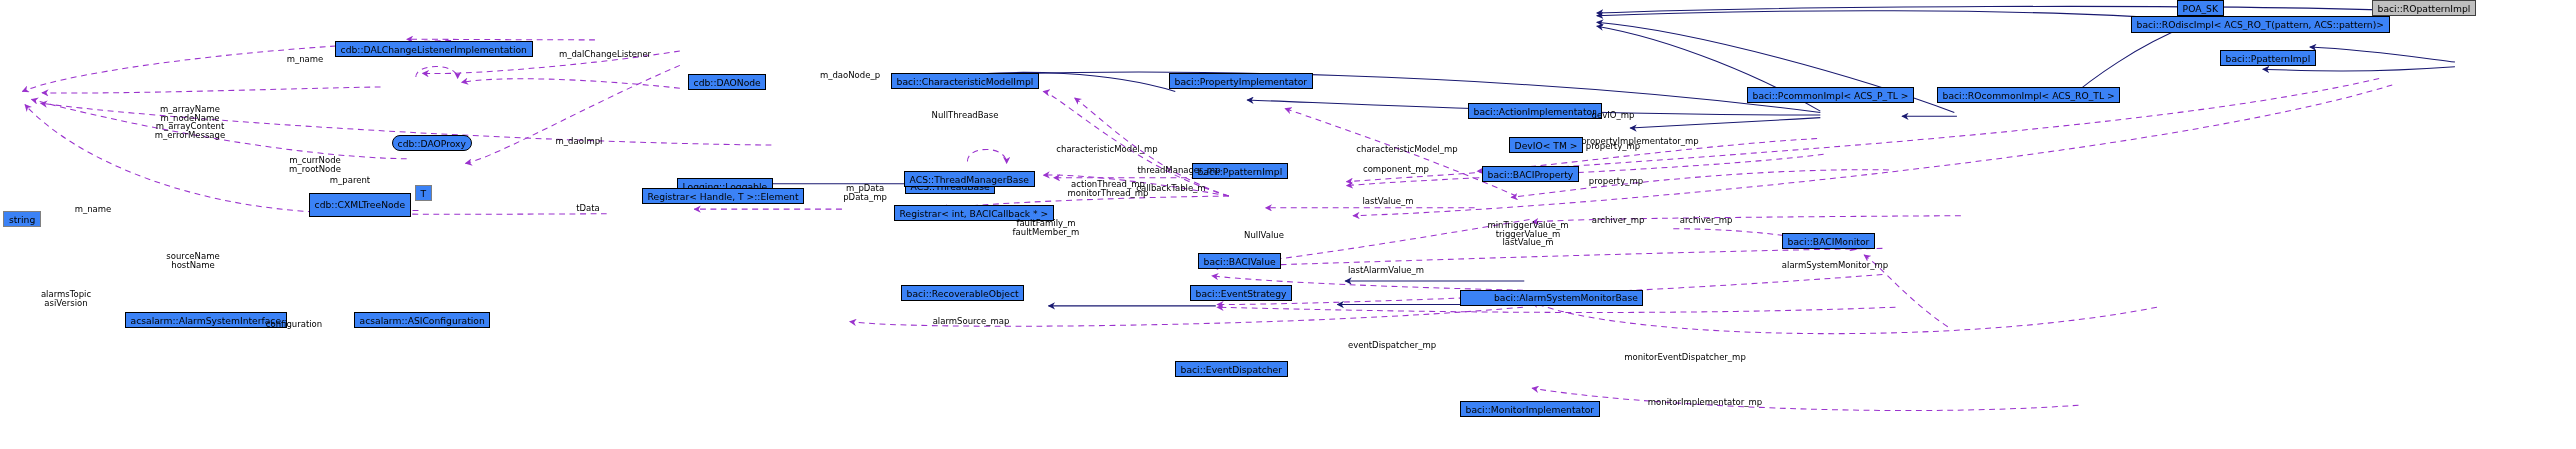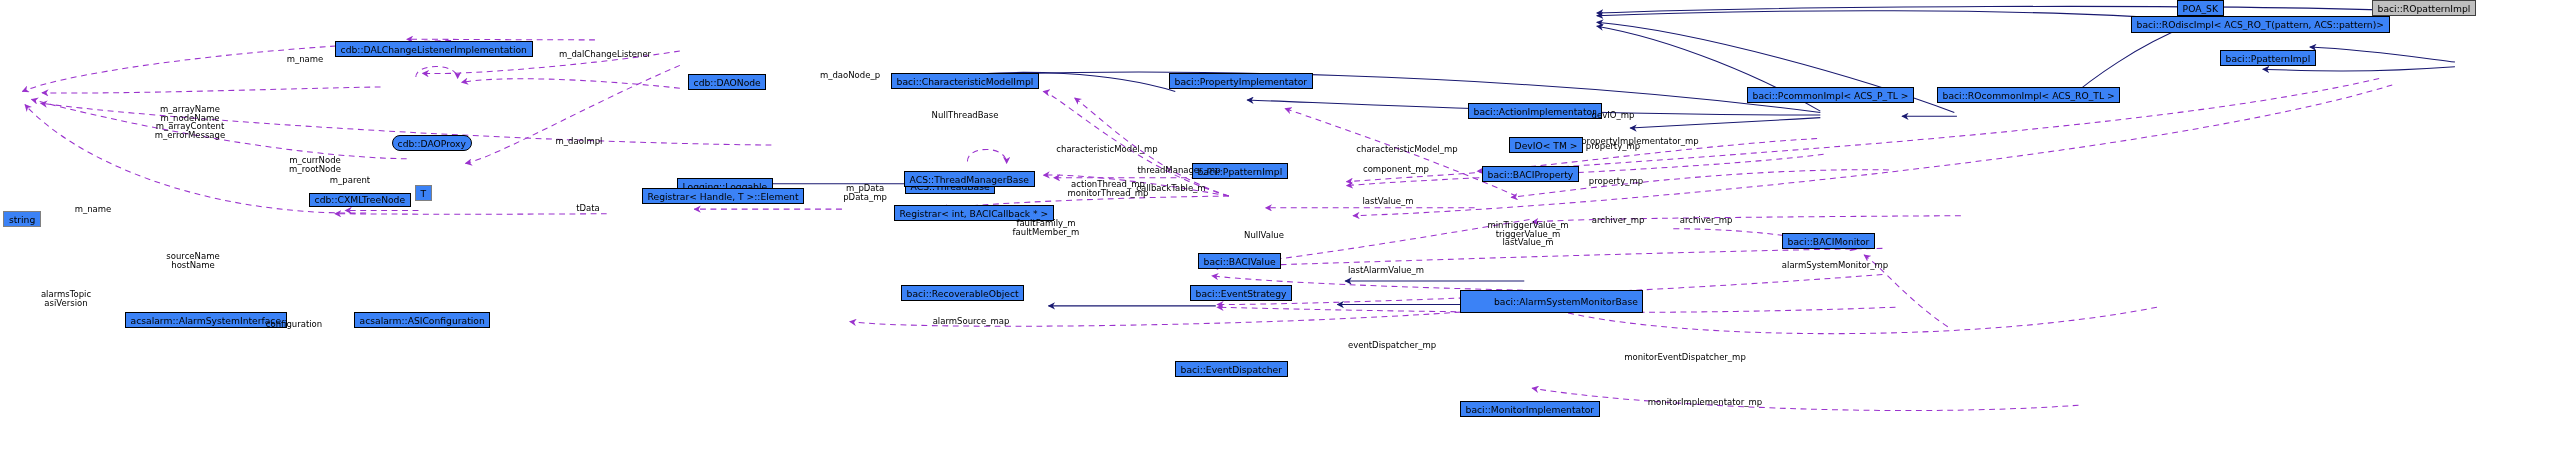--- a/index.html
+++ b/index.html
@@ -180,21 +180,21 @@
       <path d="M 3660 130 C 3300 240 2400 320 2070 330"></path>
 
       <path d="M 3000 330 C 2700 332 2400 334 2344 340"></path>
     </g>
   </svg>
 
   <div class="node" style="left: 3.3px; top: 211px; width: auto; border-color: rgb(128, 128, 128); height: 16.3px;">
     <span>string</span>
   </div>
 
-  <div class="node" style="left: 309px; top: 193px; width: auto; height: 14px;">
+  <div class="node" style="left: 309px; top: 193px; width: auto; height: 24px;">
     <span>cdb::CXMLTreeNode</span>
   </div>
 
   <div class="node" style="left: 354px; top: 312px; width: auto; height: 16.3px;">
     <span>acsalarm::ASIConfiguration</span>
   </div>
 
   <div class="node" style="left: 125px; top: 312px; width: auto; height: 16.3px;">
     <span>acsalarm::AlarmSystemInterface</span>
   </div>
@@ -256,21 +256,21 @@
   </div>
 
   <div class="node" style="left: 901px; top: 285px; width: auto; height: 16.3px;">
     <span>baci::RecoverableObject</span>
   </div>
 
   <div class="node" style="left: 1190px; top: 285px; width: auto; height: 16.3px;">
     <span>baci::EventStrategy</span>
   </div>
 
-  <div class="node" style="left: 1460px; top: 290px; width: auto; height: 23px; padding-left: 33px;">
+  <div class="node" style="left: 1460px; top: 290px; width: auto; height: 16px; padding-left: 33px;">
     <span>baci::AlarmSystemMonitorBase</span>
   </div>
 
   <div class="node" style="left: 1175px; top: 361px; width: auto; height: 16.3px;">
     <span>baci::EventDispatcher</span>
   </div>
 
   <div class="node" style="left: 1460px; top: 401px; width: auto; height: 16.3px;">
     <span>baci::MonitorImplementator</span>
   </div>

